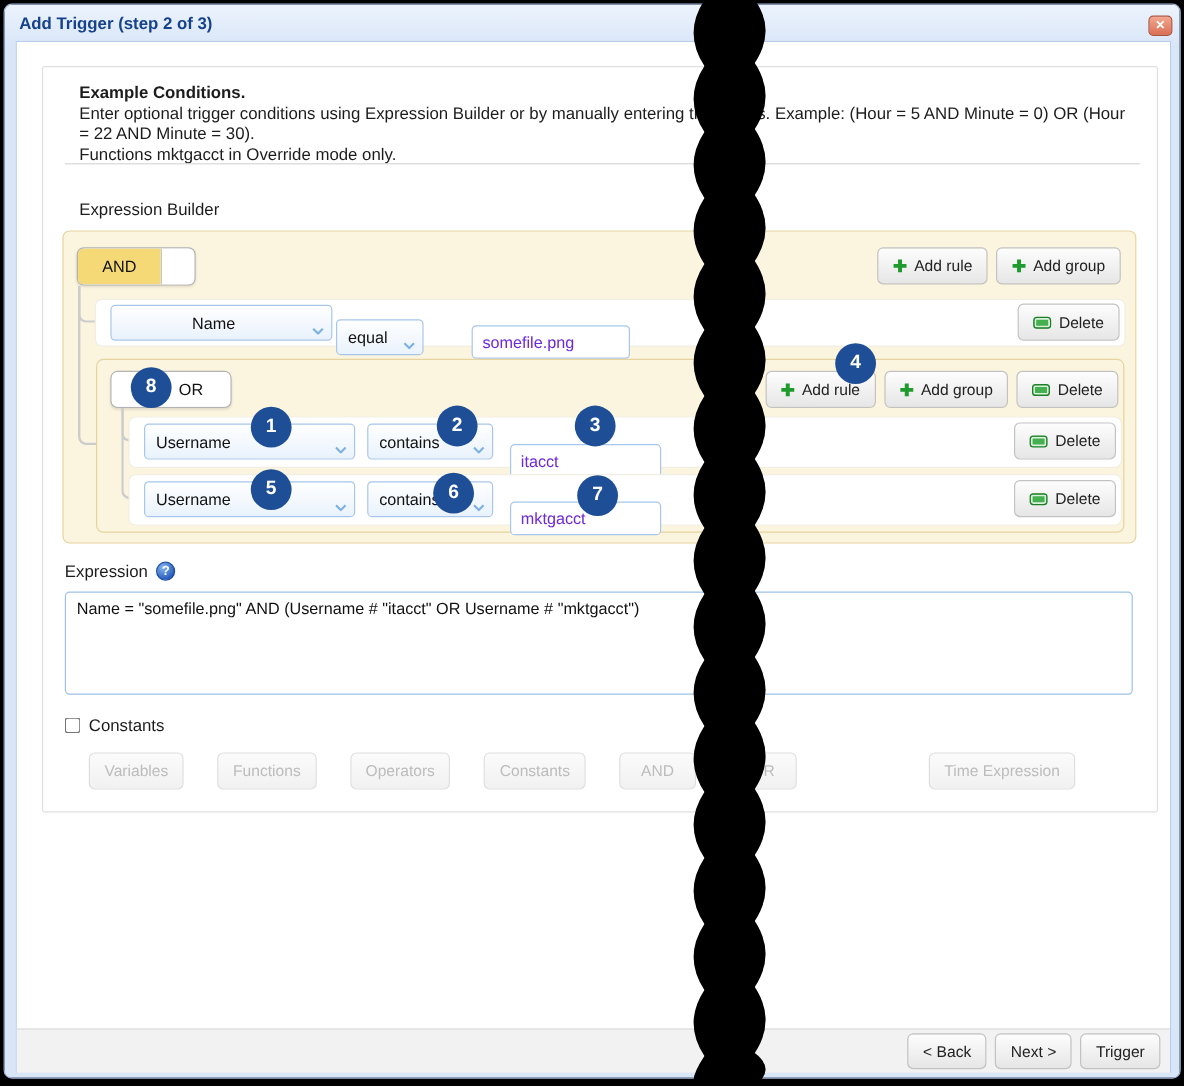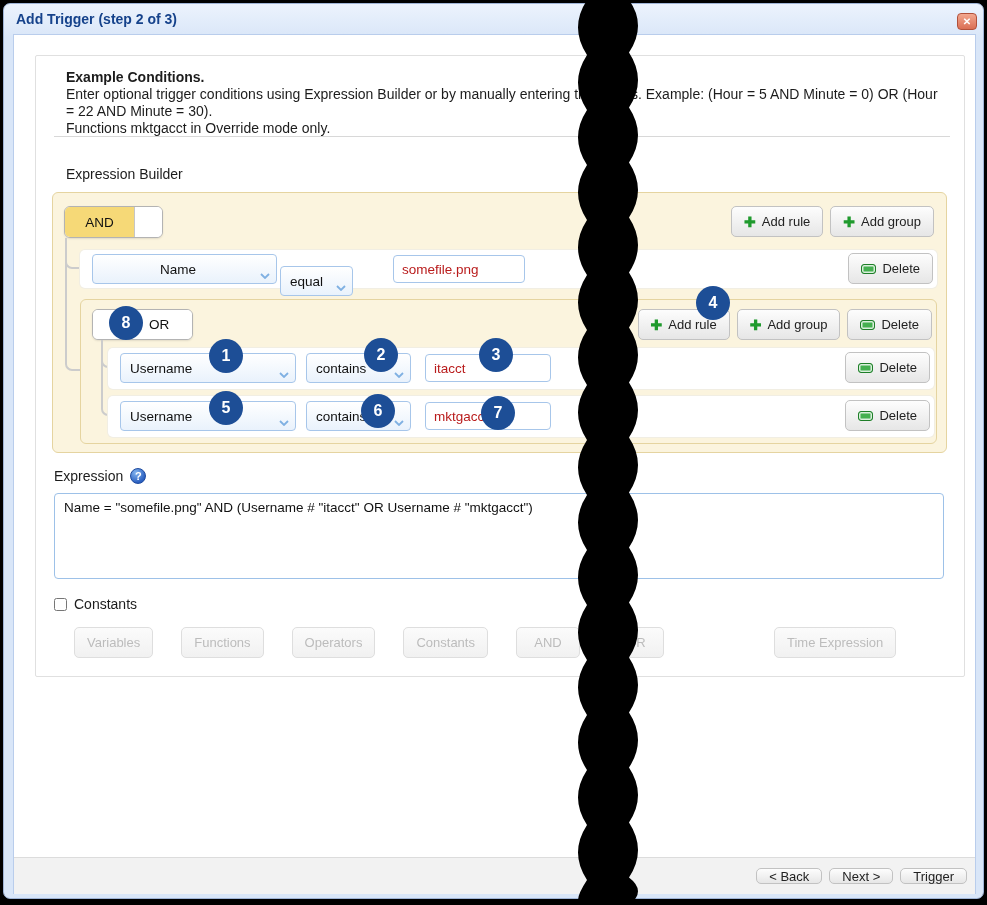--- a/index.html
+++ b/index.html
@@ -43,42 +43,42 @@
   .plus{color:#1f9a2d;font-size:14px;line-height:1;font-weight:bold;}
   .minus-chip{display:inline-block;width:15px;height:10px;border:1.5px solid #1e7e28;border-radius:3px;
               background:#45b050;box-shadow:inset 0 0 0 1.5px rgba(255,255,255,.8);}
 
   .rule-row{position:absolute;background:#fff;border-radius:5px;box-shadow:0 0 0 1px #f1eee3;}
   .sel{position:absolute;height:30px;border:1px solid #a7c6ea;border-radius:4px;
        background:linear-gradient(180deg,#ffffff,#e9f2fc);display:flex;align-items:center;
        padding:0 22px 0 9px;font-size:13.5px;color:#111;cursor:pointer;}
   .chev{position:absolute;right:6px;top:12px;}
   .inp{position:absolute;height:28px;border:1px solid #a7c6ea;border-radius:4px;padding:0 8px;
-       font-family:"Liberation Sans",sans-serif;font-size:13.5px;color:#b91c1c;background:#fff;outline:none;}
+       font-family:"Liberation Sans",sans-serif;font-size:13.5px;color:#6d28d9;background:#fff;outline:none;margin-top:16px;}
   .del{position:absolute;}
 
   .elbow{position:absolute;border-left:2px solid #ccc;border-bottom:2px solid #ccc;border-bottom-left-radius:7px;}
 
   .badge{position:absolute;width:34px;height:34px;border-radius:50%;background:#1d4e96;color:#fff;
          font-weight:bold;font-size:16px;display:flex;align-items:center;justify-content:center;z-index:6;}
 
   .exp-label{position:absolute;left:18px;top:412px;font-size:14px;color:#1c1c1c;display:flex;align-items:center;}
   .help{display:inline-flex;width:16px;height:16px;border-radius:50%;margin-left:7px;
         background:radial-gradient(circle at 35% 28%,#84b5ef,#2a5fc0 72%);border:1px solid #1d4a9e;
         color:#fff;font-size:11px;font-weight:bold;align-items:center;justify-content:center;cursor:pointer;}
   .exp-area{position:absolute;left:18px;top:437px;width:890px;height:86px;border:1px solid #9dc1e8;border-radius:4px;
             font-family:"Liberation Sans",sans-serif;font-size:13.5px;color:#111;padding:6px 9px;resize:none;outline:none;}
   .ovr{position:absolute;left:18px;top:540px;display:flex;align-items:center;gap:7px;font-size:14px;color:#1c1c1c;}
   .ovr input{width:13px;height:13px;margin:0;}
   .tbar{position:absolute;left:18px;top:571px;display:flex;align-items:center;gap:8px;}
   .tbar .spacer{width:74px;}
 
   .footer{position:absolute;left:0;right:0;top:822px;height:37px;background:#f2f2f2;border-top:1px solid #dcdcdc;
           display:flex;justify-content:flex-end;align-items:center;gap:7px;padding-right:8px;}
-  .footer .btn{height:16px;}
+  .footer .btn{height:30px;}
 
   .tear{position:absolute;left:558px;top:0;z-index:99;pointer-events:none;}
 </style>
 </head>
 <body>
 
 <div class="stage">
   <div class="dialog">
     <div class="title">Add Trigger (step 2 of 3)</div>
     <div class="close">✕</div>

